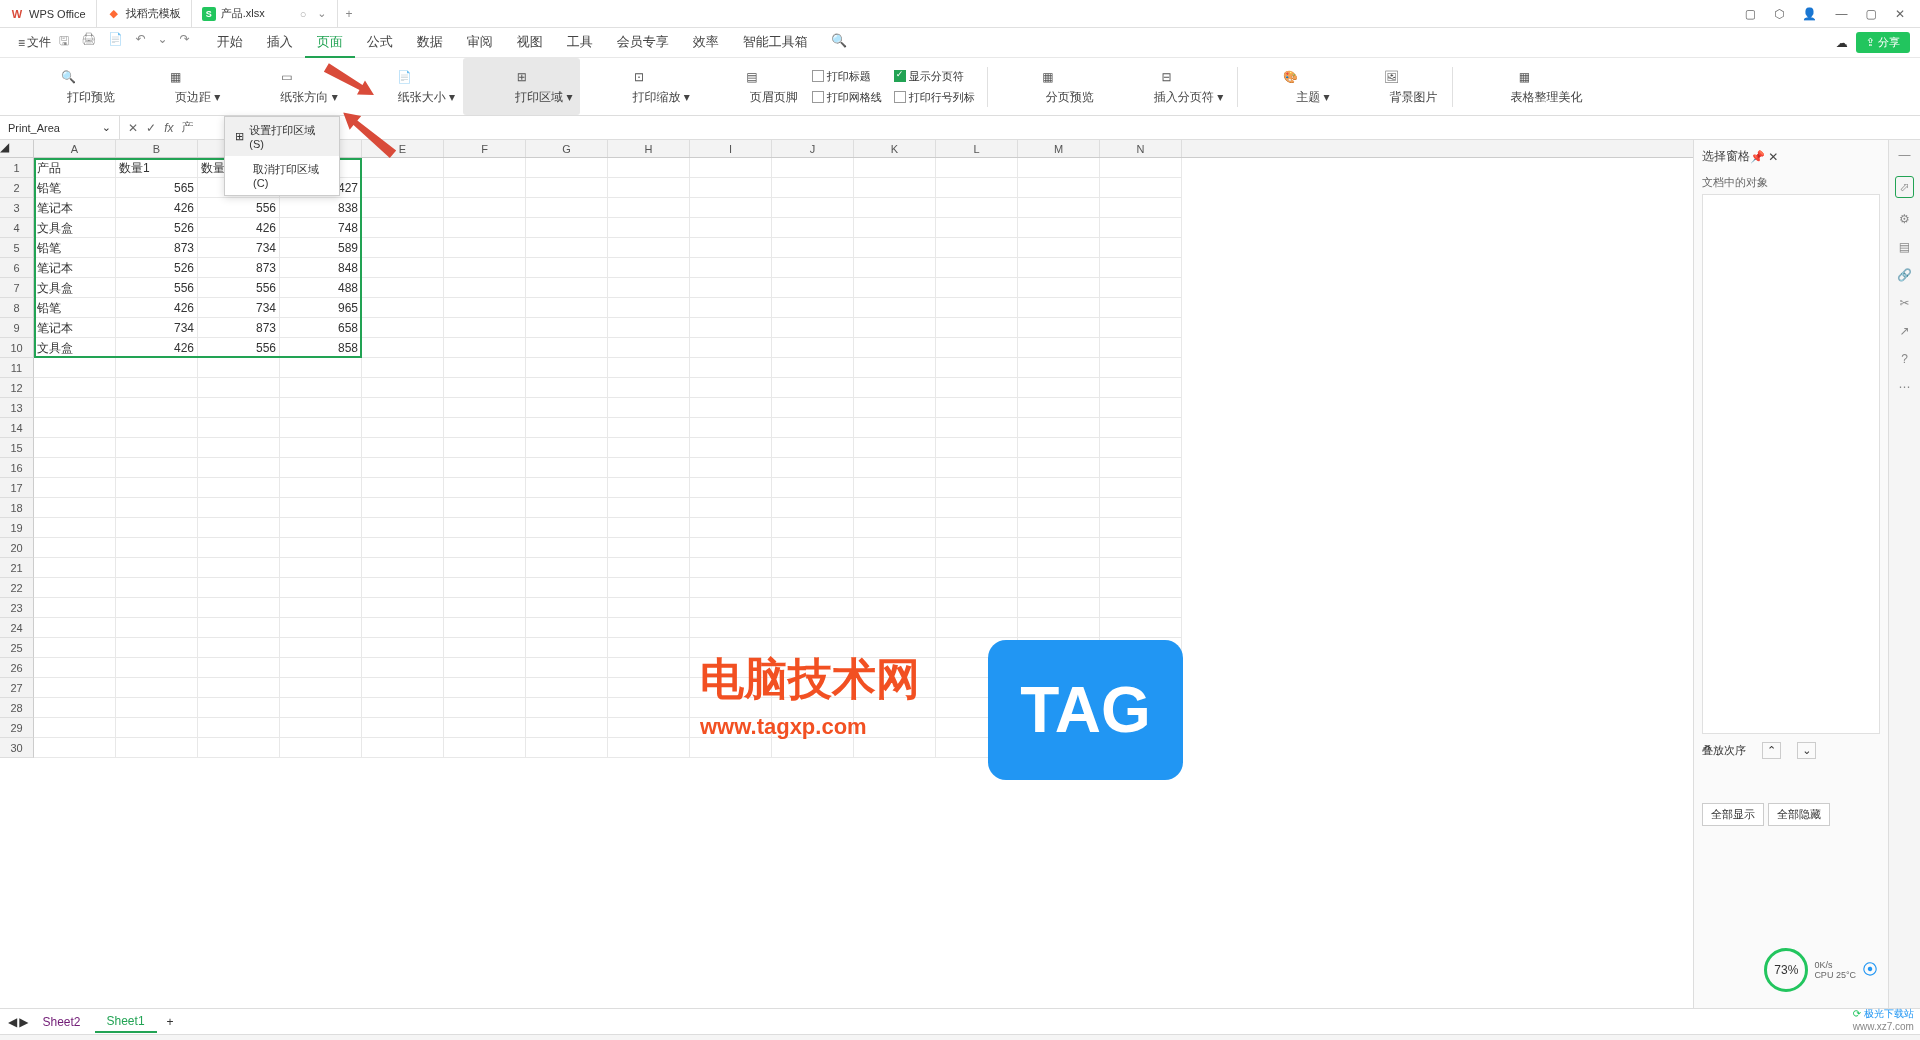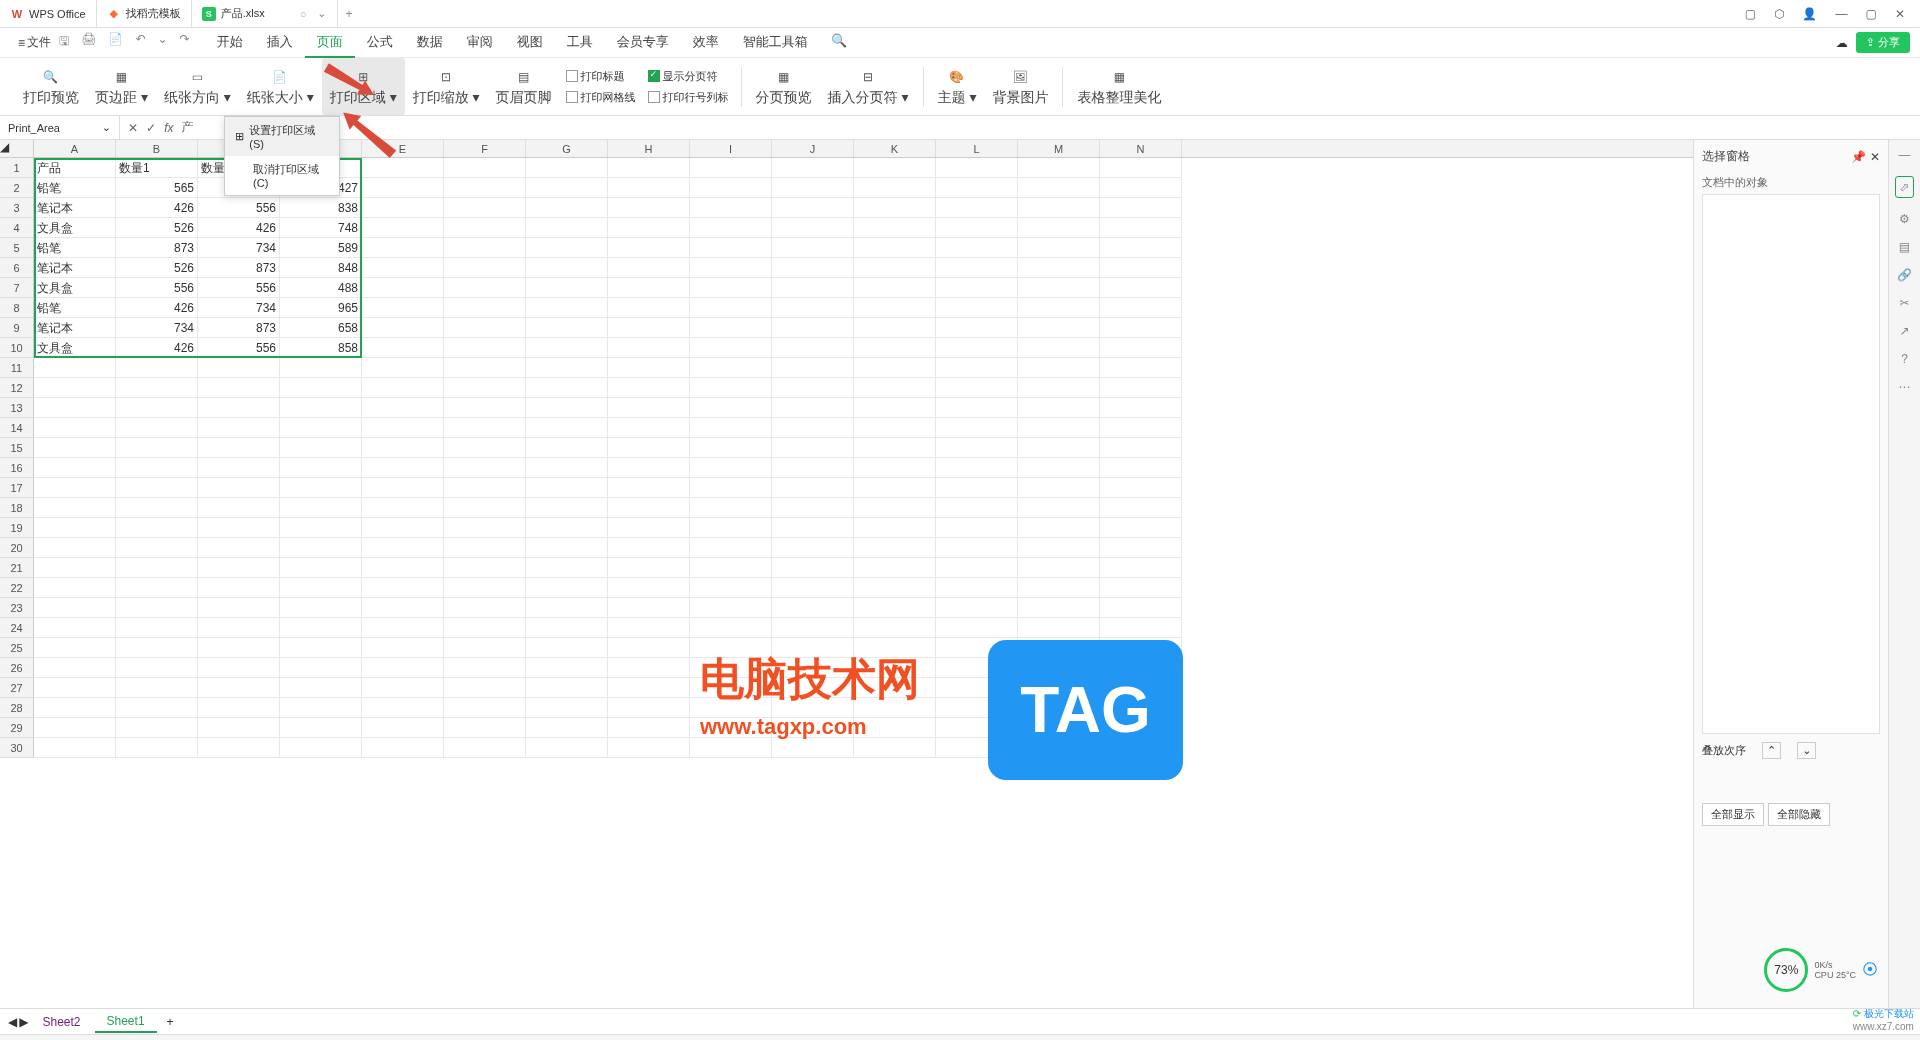--- a/index.html
+++ b/index.html
@@ -17,21 +17,21 @@
 .menu-btn { padding: 3px 8px; font-size: 12px; color: #444; display: flex; align-items: center; gap: 2px; }
 .menu-tabs { display: flex; gap: 0; margin-left: 15px; }
 .menu-tab { padding: 5px 12px; font-size: 13px; color: #444; cursor: pointer; }
 .menu-tab.active { color: #22a354; border-bottom: 2px solid #22a354; }
 .menu-right { margin-left: auto; display: flex; gap: 8px; align-items: center; }
 .share-btn { background: #22c55e; color: #fff; padding: 3px 10px; border-radius: 3px; font-size: 11px; }
 .ribbon { height: 58px; background: #fff; display: flex; align-items: center; padding: 0 15px; border-bottom: 1px solid #ddd; gap: 0; }
 .ribbon-group { display: flex; flex-direction: column; align-items: center; padding: 0 8px; gap: 2px; justify-content: center; height: 100%; }
 .ribbon-group.sel { background: #e8e8e8; border-radius: 3px; }
 .ribbon-icon { width: 20px; height: 20px; display: flex; align-items: center; justify-content: center; color: #555; }
-.ribbon-label { font-size: 14px; color: #444; white-space: nowrap; }
+.ribbon-label { font-size: 12px; color: #444; white-space: nowrap; margin-left: 44px; }
 .ribbon-sep { width: 1px; height: 40px; background: #e0e0e0; margin: 0 6px; }
 .ribbon-check { display: flex; align-items: center; gap: 3px; font-size: 11px; padding: 2px 0; }
 .ribbon-checks { display: flex; flex-direction: column; padding: 0 6px; gap: 2px; }
 .chk { width: 12px; height: 12px; border: 1px solid #999; display: inline-block; }
 .chk.on { background: #22a354; border-color: #22a354; position: relative; }
 .chk.on::after { content: '✓'; color: #fff; position: absolute; font-size: 9px; top: -2px; left: 1px; }
 .formula-bar { height: 24px; background: #fff; display: flex; align-items: center; border-bottom: 1px solid #ddd; }
 .name-box { width: 120px; padding: 0 8px; border-right: 1px solid #ddd; height: 100%; display: flex; align-items: center; font-size: 11px; justify-content: space-between; }
 .fx-area { display: flex; align-items: center; padding: 0 8px; gap: 8px; color: #666; flex: 1; }
 .main-area { display: flex; height: calc(100vh - 172px); }
@@ -48,21 +48,21 @@
 .cell.num { text-align: right; }
 .print-area { position: absolute; top: 0; left: 0; width: 328px; height: 200px; border: 2px solid #22a354; pointer-events: none; }
 .dropdown-menu { position: absolute; top: 116px; left: 224px; background: #fff; border: 1px solid #ccc; box-shadow: 0 2px 8px rgba(0,0,0,0.15); z-index: 100; width: 116px; }
 .dropdown-item { padding: 6px 10px; font-size: 11px; display: flex; align-items: center; gap: 5px; cursor: pointer; }
 .dropdown-item.hov { background: #f0f0f0; }
 .arrow { position: absolute; z-index: 99; }
 .arrow1 { top: 50px; left: 328px; transform: rotate(120deg); }
 .arrow2 { top: 100px; left: 345px; transform: rotate(-50deg); }
 .arrow-svg { fill: #d94b3a; }
 .right-panel { width: 195px; background: #fafafa; border-left: 1px solid #ddd; padding: 8px; }
-.panel-header { display: flex; align-items: center; justify-content: space-between; font-size: 12px; color: #444; padding-bottom: 6px; }
+.panel-header { display: flex; align-items: center; font-size: 12px; color: #444; padding-bottom: 6px; }
 .panel-sub { font-size: 11px; color: #666; padding: 4px 0; }
 .right-sidebar { width: 32px; background: #f5f5f5; border-left: 1px solid #ddd; display: flex; flex-direction: column; align-items: center; padding-top: 8px; gap: 14px; color: #888; }
 .sheet-tabs { height: 26px; background: #fff; border-top: 1px solid #ddd; display: flex; align-items: center; padding: 0 8px; gap: 2px; }
 .sheet-tab { padding: 3px 12px; font-size: 12px; color: #701a75; }
 .sheet-tab.active { border-bottom: 2px solid #22a354; color: #22a354; }
 .status-bar { height: 24px; background: #f5f5f5; border-top: 1px solid #ddd; display: flex; align-items: center; padding: 0 10px; justify-content: space-between; font-size: 11px; color: #666; }
 .watermark { position: absolute; top: 650px; left: 700px; z-index: 50; pointer-events: none; }
 .watermark-text { font-size: 44px; font-weight: bold; color: #f25022; }
 .watermark-url { font-size: 22px; font-weight: bold; color: #f25022; margin-top: 5px; }
 .watermark-tag { position: absolute; left: 288px; top: -10px; width: 195px; height: 140px; background: #2196f3; border-radius: 18px; color: #fff; font-size: 64px; font-weight: bold; display: flex; align-items: center; justify-content: center; }

